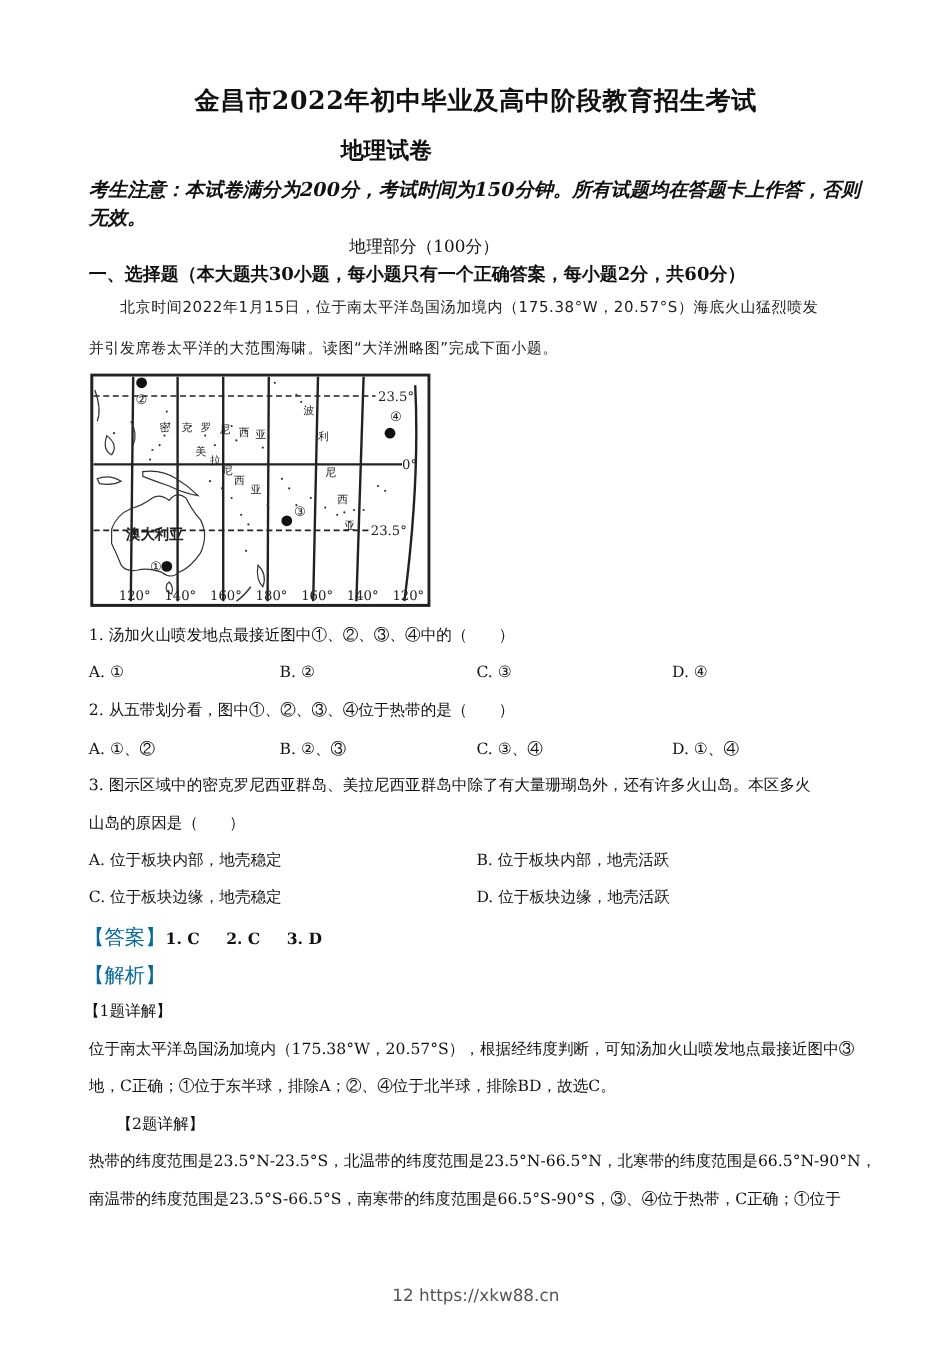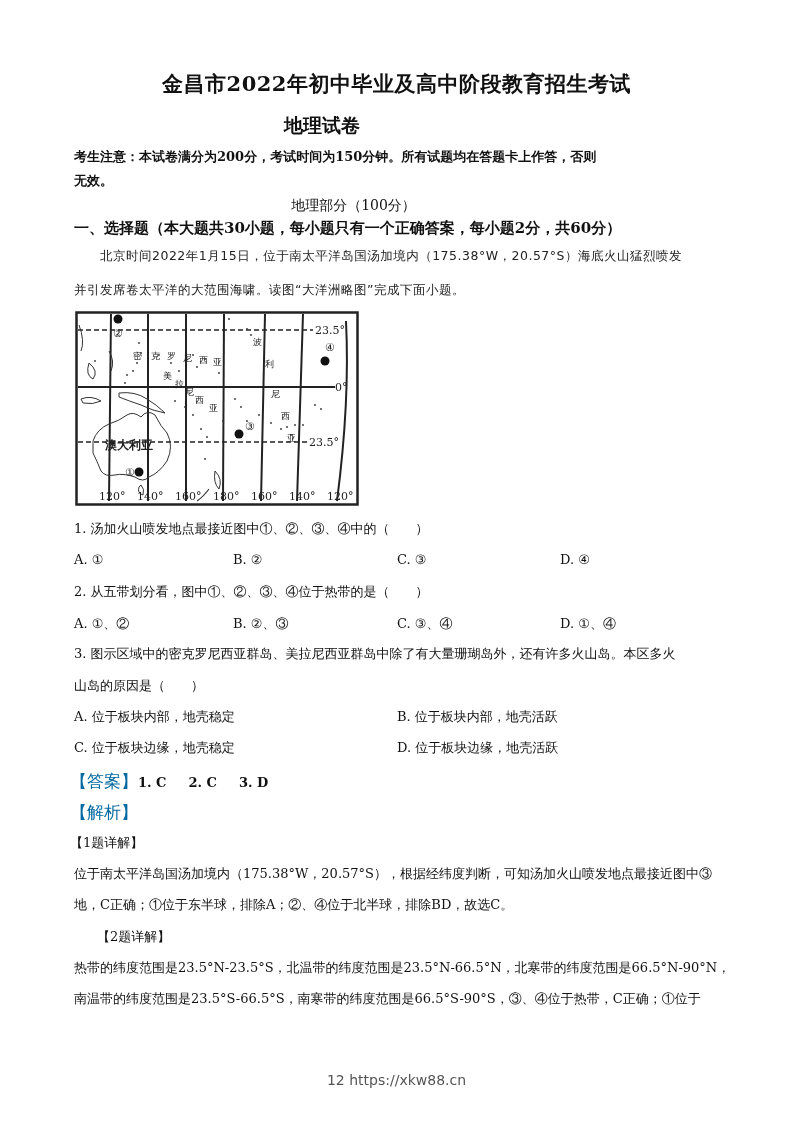--- a/index.html
+++ b/index.html
@@ -1,21 +1,21 @@
 <!DOCTYPE html>
 <html><head>
 <meta charset="utf-8">
 <style>
   html, body { margin: 0; padding: 0; background: #ffffff; }
   body { width: 793px; height: 1122px; position: relative; overflow: hidden;
          font-family: "DejaVu Serif", "Liberation Serif", serif; color: #111; }
   .abs { position: absolute; white-space: nowrap; }
   .title { left: 0; width: 793px; text-align: center; font-weight: bold; font-size: 21px; letter-spacing: 0.5px; }
   .subtitle { left: 0; width: 644px; text-align: center; font-weight: bold; font-size: 19px; }
-  .notice { left: 74px; font-weight: bold; font-size: 13px; }
+  .notice { left: 74px; font-weight: bold; font-size: 16px; font-style: italic; }
   .section { left: 0; width: 707px; text-align: center; font-size: 14px; }
   .part { left: 74px; font-weight: bold; font-size: 15px; }
   .intro { font-size: 12.5px; color: #222; font-family: "DejaVu Sans", "Liberation Sans", sans-serif; letter-spacing: 0.5px; }
   .q { left: 74px; font-size: 13px; }
   .opt { font-size: 13px; }
   .tag { color: #0369a1; font-size: 17px; }
   .ans { font-size: 13px; font-weight: bold; }
   .body { left: 74px; font-size: 13px; }
   .footer { left: 0; width: 793px; text-align: center; font-family: "DejaVu Sans", "Liberation Sans", sans-serif; font-size: 14px; color: #555; }
   .map { position: absolute; left: 75px; top: 311px; width: 284px; height: 195px; }

